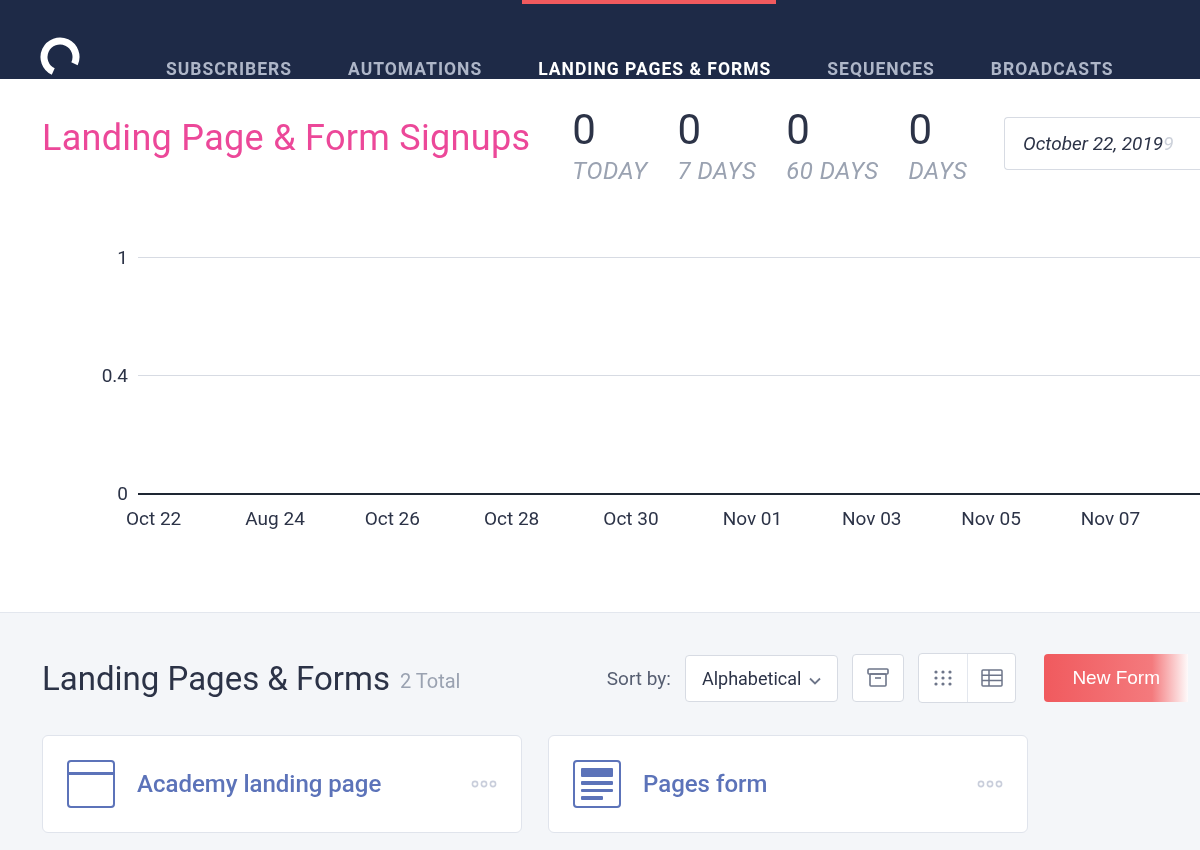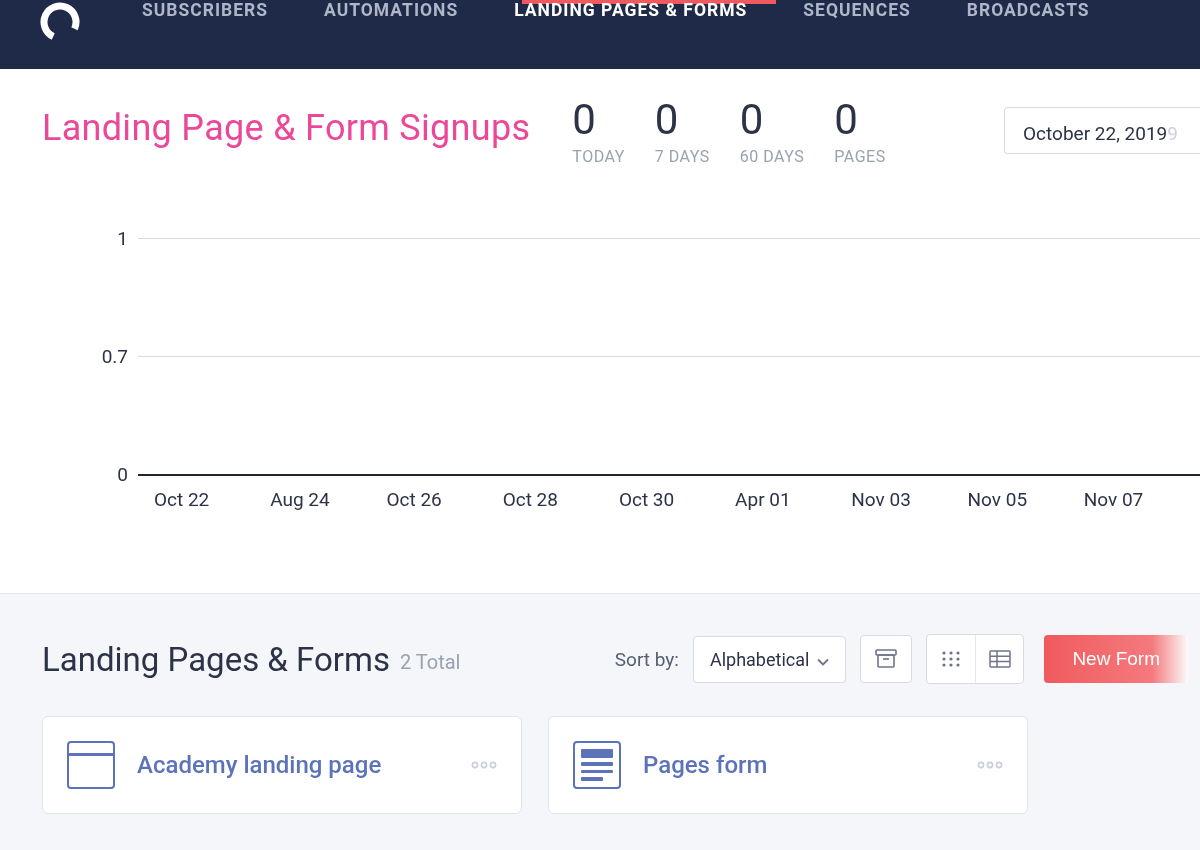--- a/index.html
+++ b/index.html
@@ -1,59 +1,59 @@
 <!DOCTYPE html>
 <html><head>
 <meta charset="utf-8">
 <style>
   * { box-sizing: border-box; margin: 0; padding: 0; }
   body { font-family: -apple-system, BlinkMacSystemFont, "Segoe UI", Roboto, "Helvetica Neue", Arial, sans-serif; color: #2c3347; background:#fff; width:1200px; height:850px; overflow:hidden; }
   
   
-  .navbar { background:#1e2a47; height:69px; display:flex; align-items:flex-start; padding:0 28px 0 38px; }
+  .navbar { background:#1e2a47; height:79px; display:flex; align-items:flex-end; padding:0 28px 0 38px;gap:24px; }
   .logo { width:44px; height:44px; display:flex; align-items:center; justify-content:center; margin-right:60px;}
   .nav-items { display:flex; gap:56px; }
   .nav-item { color:#aeb6c8; font-weight:700; font-size:17.5px; letter-spacing:1px; cursor:pointer; position:relative; text-transform:uppercase;}
   .nav-item.active { color:#ffffff; }
   .nav-indicator { position:absolute; top:0; left:522px; width:254px; height:4px; background:#f05a5e; }
 
   
   .main { padding:38px 0 0 42px; }
   .stats-row { display:flex; align-items:flex-start; }
   .page-title { font-size:36px; font-weight:400; color:#ec4899; margin-right:42px; white-space:nowrap; letter-spacing:0.3px;}
   .stats { display:flex; gap:30px; margin-top:-8px;}
   .stat { text-align:left; }
   .stat-value { font-size:42px; font-weight:400; color:#2c3347; line-height:1;}
-  .stat-label { font-size:16px; color:#9aa2b1; margin-top:6px; letter-spacing:0.5px;}
-  .date-box { margin-left:auto; margin-right:0; border:1px solid #d7dbe3; border-right:none; border-radius:4px 0 0 4px; padding:14px 10px 8px 18px; font-size:19px; color:#2c3347; min-width:196px; white-space:nowrap; overflow:hidden; cursor:pointer;}
+  .stat-label { font-size:24px; color:#9aa2b1; margin-top:6px; letter-spacing:0.5px;font-style:italic;}
+  .date-box { margin-left:auto; margin-right:0; border:1px solid #d7dbe3; border-right:none; border-radius:4px 0 0 4px; padding:14px 10px 14px 18px; font-size:19px; color:#2c3347; min-width:196px; white-space:nowrap; overflow:hidden; cursor:pointer;font-style:italic;}
   .date-fade{ color:#ccd1da;}
 
   
   .chart-wrap { position:relative; margin-top:72px; height:303px; }
   .y-tick { position:absolute; right:calc(100% - 86px); font-size:19px; color:#2c3347; transform:translateY(-50%);}
   .gridline { position:absolute; left:96px; right:0; height:1px; background:#d7dbe3;}
   .axis-line { position:absolute; left:96px; right:0; bottom:33px; height:2px; background:#1e2633;}
-  .x-labels { position:absolute; left:112px; right:0; bottom:-4px; display:flex;}
+  .x-labels { position:absolute; left:84px; right:0; bottom:-4px; display:flex;}
   .x-label { font-size:19px; color:#2c3347; white-space:nowrap; width:125.5px;}
 
   
   .list-section { margin-top:52px; background:#f4f6f9; border-top:1px solid #e3e7ee; padding:40px 0 0 42px; height:260px;}
   .list-header { display:flex; align-items:center; }
   .list-title { font-size:33px; font-weight:400; color:#2c3347;}
   .list-total { font-size:20px; color:#9aa2b1; margin-left:10px; position:relative; top:3px;}
   .sort-wrap { margin-left:auto; display:flex; align-items:center; gap:14px; padding-right:12px;}
   .sort-label{ font-size:19px; color:#565e71;}
   .sort-select{ background:#fff; border:1px solid #d7dbe3; border-radius:4px; padding:12px 16px; font-size:18px; color:#2c3347; display:flex; align-items:flex-end; gap:8px; cursor:pointer;}
   .icon-chevron-down{ width:12px; height:12px; display:inline-block;}
   .icon-chevron-down svg{display:block;}
   .icon-btn { background:#fff; border:1px solid #d7dbe3; border-radius:4px; width:52px; height:48px; display:flex; align-items:center; justify-content:center; cursor:pointer; color:#6d7589;}
   .view-group{ display:flex; border:1px solid #d7dbe3; border-radius:4px; background:#fff; overflow:hidden;}
   .view-btn{ width:48px; height:48px; display:flex; align-items:center; justify-content:center; cursor:pointer; color:#6d7589;}
   .view-btn + .view-btn{ border-left:1px solid #e3e7ee;}
-  .new-form-btn { background:linear-gradient(90deg,#f05a5e 0%,#f47a7d 75%, #fefafa 100%); color:#fff; font-size:19px; border:none; border-radius:4px 0 0 4px; padding:13px 28px 13px 28px; margin-left:6px; cursor:pointer; font-weight:500;}
+  .new-form-btn { background:linear-gradient(90deg,#f05a5e 0%,#f47a7d 75%, #fefafa 100%); color:#fff; font-size:19px; border:none; border-radius:4px 0 0 4px; padding:13px 28px 13px 28px; margin-left:14px; cursor:pointer; font-weight:500;}
 
   .cards { display:flex; gap:26px; margin-top:32px; padding-right:40px;align-items:flex-end;}
   .card { background:#fff; border:1px solid #e0e4ec; border-radius:6px; flex:1; padding:24px 24px; display:flex; align-items:center; gap:22px; max-width:480px;}
   .card-icon { width:48px; height:48px; border:2.5px solid #5c73b9; border-radius:4px; position:relative; flex-shrink:0;}
   .card-icon.page::after{ content:""; position:absolute; left:0; right:0; top:10px; height:2.5px; background:#5c73b9;}
   .card-icon.form{ padding:6px; display:flex; flex-direction:column; gap:4px;}
   .card-icon.form .bar{ height:4px; background:#5c73b9; border-radius:1px;}
   .card-icon.form .bar.thick{ height:10px;}
   .card-icon.form .bar.short{ width:70%;}
   .card-title{ font-size:24px; color:#5c73b9; font-weight:500; flex:1; cursor:pointer;}
@@ -90,42 +90,42 @@
       <div class="stat">
         <div class="stat-value">0</div>
         <div class="stat-label">7 DAYS</div>
       </div>
       <div class="stat">
         <div class="stat-value">0</div>
         <div class="stat-label">60 DAYS</div>
       </div>
       <div class="stat">
         <div class="stat-value">0</div>
-        <div class="stat-label">PAGES</div>
+        <div class="stat-label">DAYS</div>
       </div>
     </div>
     <div class="date-box">
       <span>October 22, 2019</span><span class="date-fade">9</span>
     </div>
   </div>
 
   <div class="chart-wrap">
     <div class="y-tick" style="top:0">1</div>
     <div class="gridline" style="top:0"></div>
-    <div class="y-tick" style="top:118px">0.7</div>
+    <div class="y-tick" style="top:118px">0.4</div>
     <div class="gridline" style="top:118px"></div>
     <div class="y-tick" style="top:236px">0</div>
     <div class="axis-line" style="bottom:65px"></div>
     <div class="x-labels" style="bottom:30px">
       <div class="x-label">Oct 22</div>
       <div class="x-label">Aug 24</div>
       <div class="x-label">Oct 26</div>
       <div class="x-label">Oct 28</div>
       <div class="x-label">Oct 30</div>
-      <div class="x-label">Apr 01</div>
+      <div class="x-label">Nov 01</div>
       <div class="x-label">Nov 03</div>
       <div class="x-label">Nov 05</div>
       <div class="x-label">Nov 07</div>
     </div>
   </div>
 </div>
 
 <div class="list-section">
   <div class="list-header">
     <div class="list-title">Landing Pages &amp; Forms</div>

